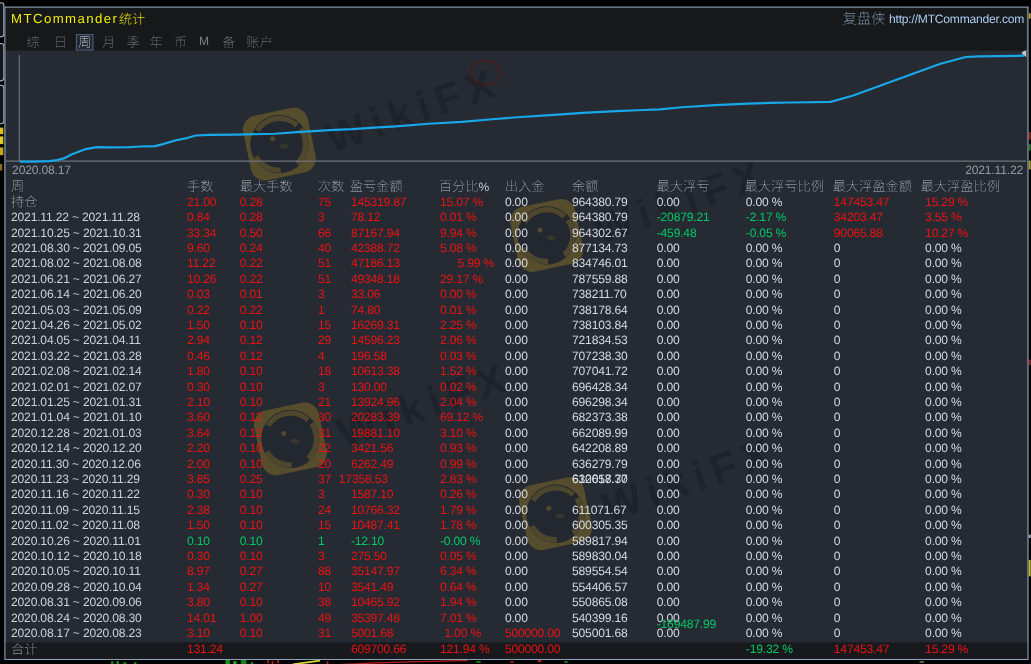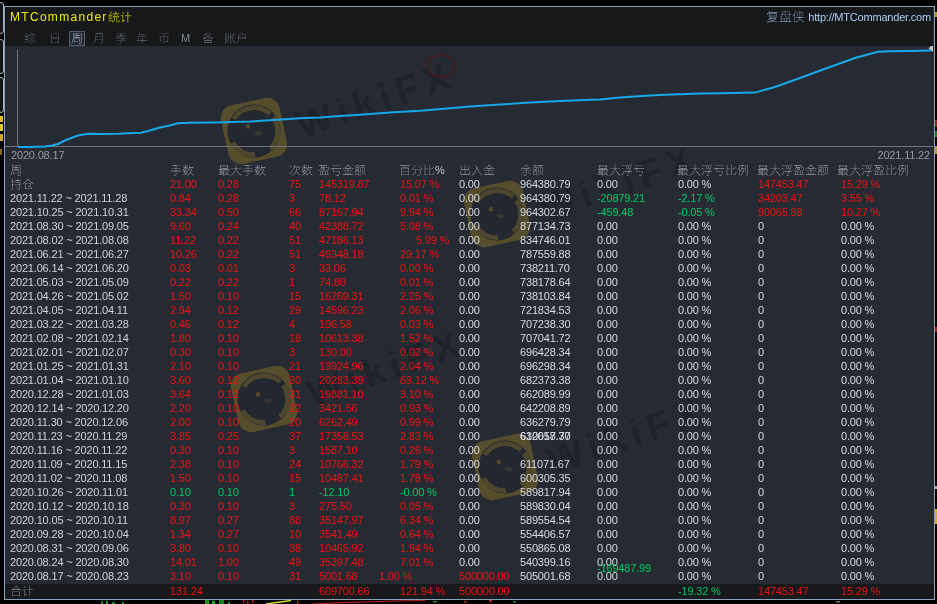--- a/index.html
+++ b/index.html
@@ -497,21 +497,21 @@
       <div class="c" style="left:459px;top:415px;color:#d5dae1">0.00</div>
       <div class="c" style="left:520px;top:415px;color:#d5dae1">636279.79</div>
       <div class="c" style="left:597px;top:415px;color:#d5dae1">0.00</div>
       <div class="c" style="left:678px;top:415px;color:#d5dae1">0.00 %</div>
       <div class="c" style="left:758px;top:415px;color:#d5dae1">0</div>
       <div class="c" style="left:841px;top:415px;color:#d5dae1">0.00 %</div>
       <div class="c lb" style="left:10px;top:429px">2020.11.23 ~ 2020.11.29</div>
       <div class="c" style="left:170px;top:429px;color:#ee1111">3.85</div>
       <div class="c" style="left:218px;top:429px;color:#ee1111">0.25</div>
       <div class="c" style="left:289px;top:429px;color:#ee1111">37</div>
-      <div class="c" style="left:319px;top:429px;color:#ee1111">17358.53</div>
+      <div class="c" style="left:308px;top:429px;color:#ee1111">17358.53</div>
       <div class="c" style="left:400px;top:429px;color:#ee1111">2.83 %</div>
       <div class="c" style="left:459px;top:429px;color:#d5dae1">0.00</div>
       <div class="c" style="left:520px;top:429px;color:#d5dae1">630017.30</div>
       <div class="c" style="left:597px;top:429px;color:#d5dae1">0.00</div>
       <div class="c" style="left:678px;top:429px;color:#d5dae1">0.00 %</div>
       <div class="c" style="left:758px;top:429px;color:#d5dae1">0</div>
       <div class="c" style="left:841px;top:429px;color:#d5dae1">0.00 %</div>
       <div class="c lb" style="left:10px;top:443px">2020.11.16 ~ 2020.11.22</div>
       <div class="c" style="left:170px;top:443px;color:#ee1111">0.30</div>
       <div class="c" style="left:218px;top:443px;color:#ee1111">0.10</div>
@@ -618,21 +618,21 @@
       <div class="c" style="left:520px;top:555px;color:#d5dae1">540399.16</div>
       <div class="c" style="left:597px;top:555px;color:#d5dae1">0.00</div>
       <div class="c" style="left:678px;top:555px;color:#d5dae1">0.00 %</div>
       <div class="c" style="left:758px;top:555px;color:#d5dae1">0</div>
       <div class="c" style="left:841px;top:555px;color:#d5dae1">0.00 %</div>
       <div class="c lb" style="left:10px;top:569px">2020.08.17 ~ 2020.08.23</div>
       <div class="c" style="left:170px;top:569px;color:#ee1111">3.10</div>
       <div class="c" style="left:218px;top:569px;color:#ee1111">0.10</div>
       <div class="c" style="left:289px;top:569px;color:#ee1111">31</div>
       <div class="c" style="left:319px;top:569px;color:#ee1111">5001.68</div>
-      <div class="c" style="left:379px;top:569px;color:#ee1111">1.00 %</div>
+      <div class="c" style="left:404px;top:569px;color:#ee1111">1.00 %</div>
       <div class="c" style="left:459px;top:569px;color:#ee1111">500000.00</div>
       <div class="c" style="left:520px;top:569px;color:#d5dae1">505001.68</div>
       <div class="c" style="left:597px;top:569px;color:#d5dae1">0.00</div>
       <div class="c" style="left:678px;top:569px;color:#d5dae1">0.00 %</div>
       <div class="c" style="left:758px;top:569px;color:#d5dae1">0</div>
       <div class="c" style="left:841px;top:569px;color:#d5dae1">0.00 %</div>
 <div class="c" style="left:10px;top:584px;color:#ccd2da"><svg class="cn " viewBox="0 0 1000 1000" style="width:12px;height:12px">
           <use href="#u5408"></use>
         </svg><svg class="cn " viewBox="0 0 1000 1000" style="width:12px;height:12px">
           <use href="#u8ba1"></use>

